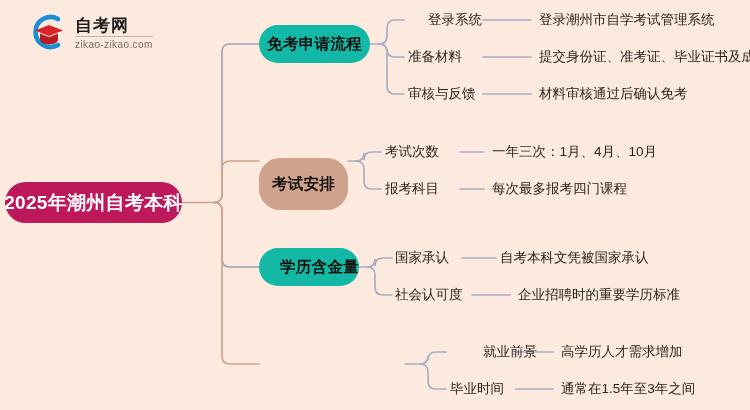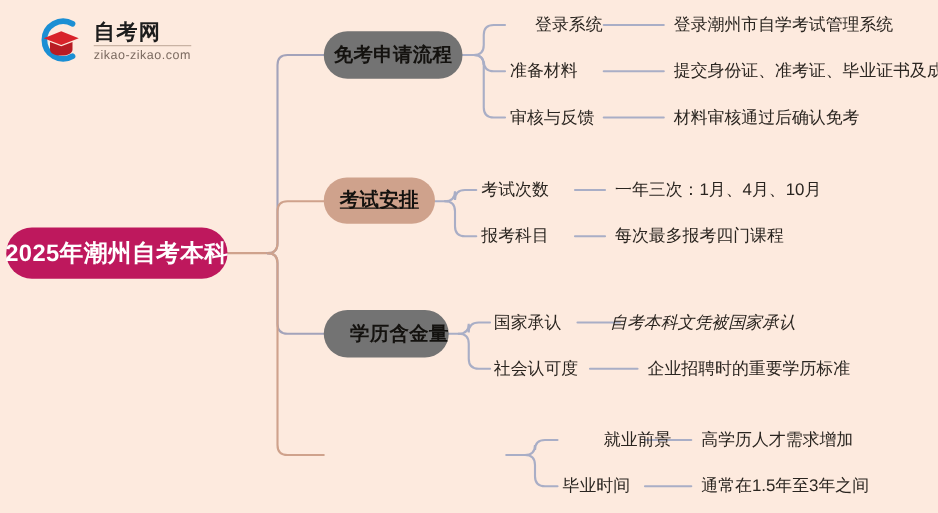--- a/index.html
+++ b/index.html
@@ -84,21 +84,21 @@
     color: #ffffff;
     border-radius: 22px;
     font-size: 19px;
     letter-spacing: 0.3px;
   }
   .node.branch {
     border-radius: 21px;
     font-size: 15.5px;
     letter-spacing: 0.3px;
   }
-  .node.purple { background: #737373; }
+  .node.purple { background: #14b8a6; }
   .node.tan    { background: #cfa28c; }
 
   
   .leaf-key, .leaf-val {
     position: absolute;
     color: #2a2520;
     white-space: nowrap;
     line-height: 1;
     font-size: 13.5px;
   }
@@ -155,21 +155,21 @@
   </div>
 
   <div class="node root" style="left:5px; top:182px; width:177px; height:41px;">
     <span>2025年潮州自考本科</span>
   </div>
 
   <div class="node branch purple" style="left:259px; top:25px; width:111px; height:38px;">
     <span>免考申请流程</span>
   </div>
 
-  <div class="node branch tan" style="left:259px; top:142px; width:89px; height:37px;text-decoration:underline;">
+  <div class="node branch tan" style="left:259px; top:158px; width:89px; height:52px;">
     <span>考试安排</span>
   </div>
 
   <div class="node branch purple" style="left:259px; top:248px; width:100px; height:38px;justify-content:flex-end;">
     <span>学历含金量</span>
   </div>
 
 
   <div class="leaf-key" style="left:428px; top:13px;">登录系统</div>
   <div class="leaf-val" style="left:539px; top:13px;">登录潮州市自学考试管理系统</div>
@@ -180,21 +180,21 @@
   <div class="leaf-key" style="left:408px; top:87px;">审核与反馈</div>
   <div class="leaf-val" style="left:539px; top:87px;">材料审核通过后确认免考</div>
 
   <div class="leaf-key" style="left:385px; top:145px;">考试次数</div>
   <div class="leaf-val" style="left:492px; top:145px;">一年三次：1月、4月、10月</div>
 
   <div class="leaf-key" style="left:385px; top:182px;">报考科目</div>
   <div class="leaf-val" style="left:492px; top:182px;">每次最多报考四门课程</div>
 
   <div class="leaf-key" style="left:395px; top:251px;">国家承认</div>
-  <div class="leaf-val" style="left:488px; top:251px;font-style:italic;">自考本科文凭被国家承认</div>
+  <div class="leaf-val" style="left:500px; top:251px;">自考本科文凭被国家承认</div>
 
   <div class="leaf-key" style="left:395px; top:288px;">社会认可度</div>
   <div class="leaf-val" style="left:518px; top:288px;">企业招聘时的重要学历标准</div>
 
   <div class="leaf-key" style="left:450px; top:345px;margin-left:33px;">就业前景</div>
   <div class="leaf-val" style="left:561px; top:345px;">高学历人才需求增加</div>
 
   <div class="leaf-key" style="left:450px; top:382px;">毕业时间</div>
   <div class="leaf-val" style="left:561px; top:382px;">通常在1.5年至3年之间</div>
 

